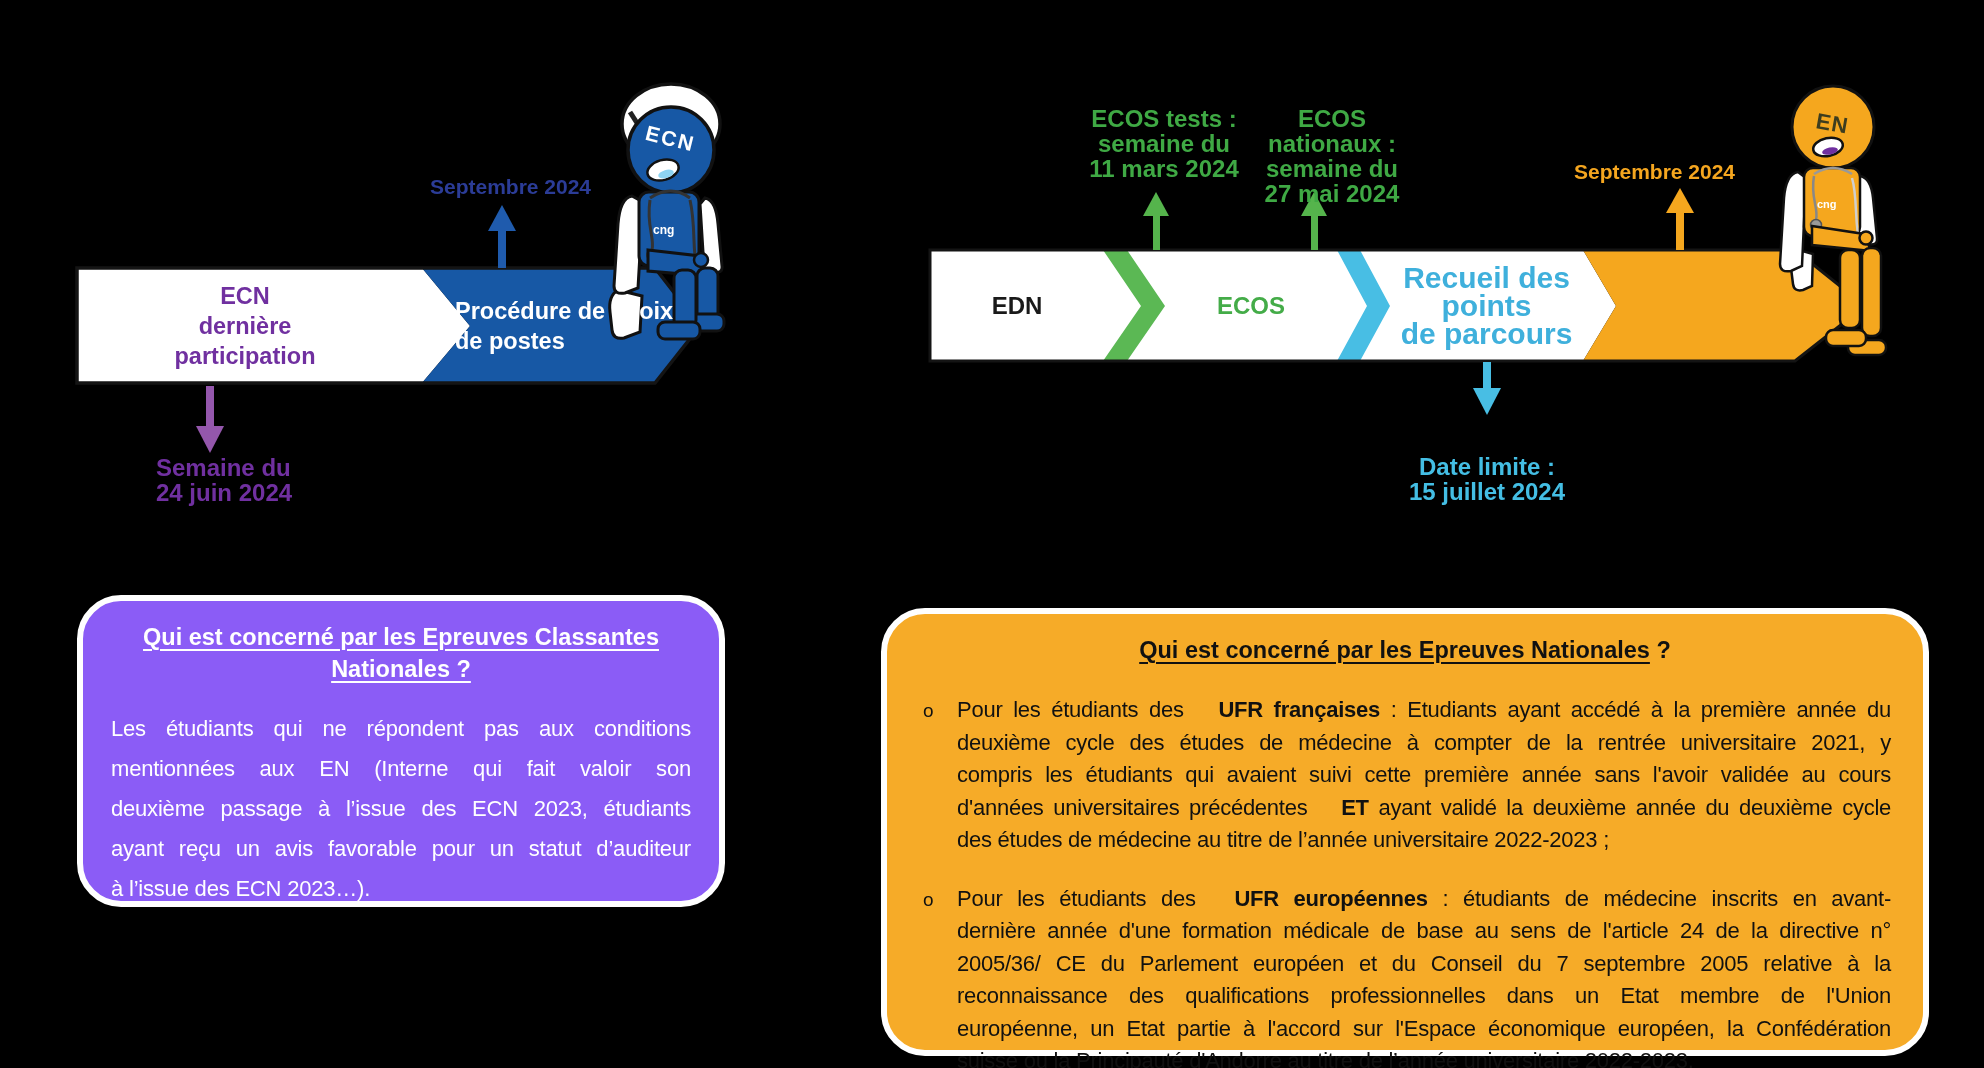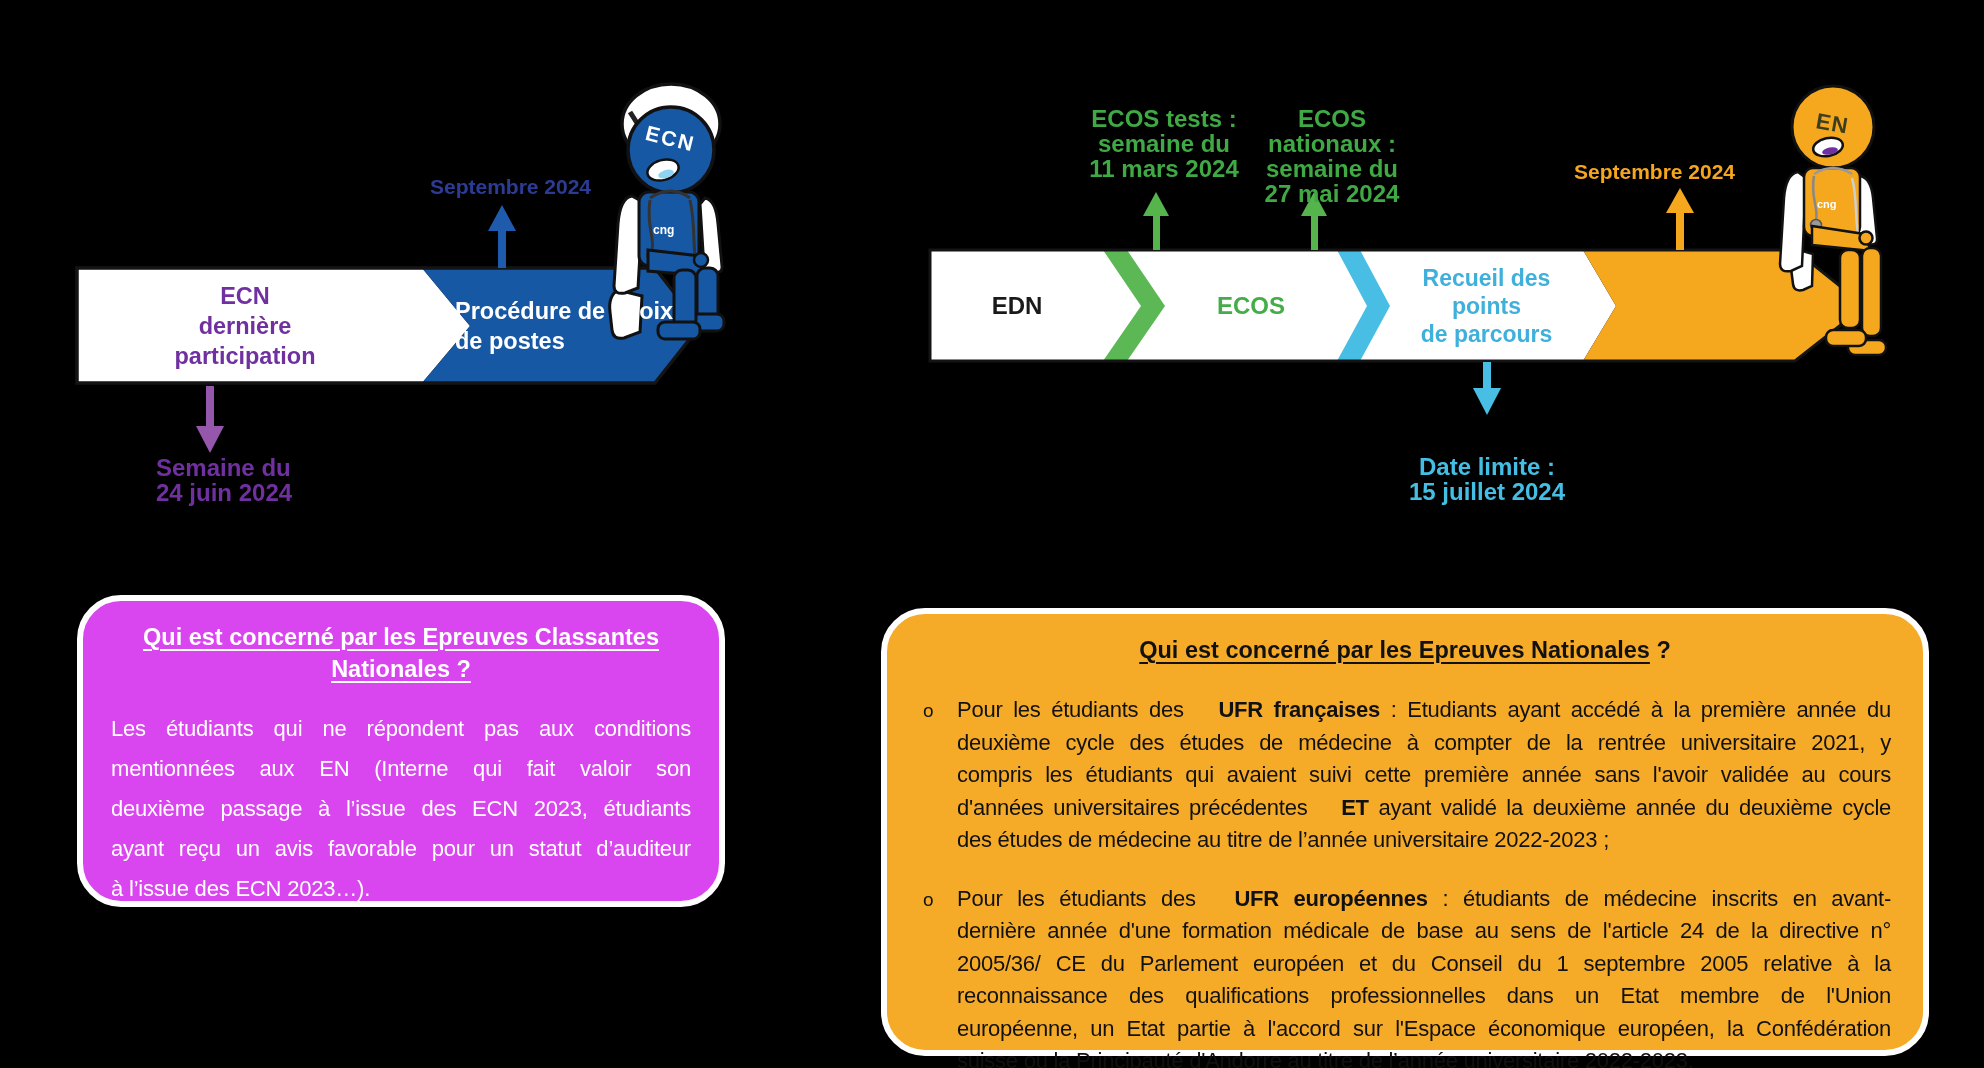--- a/index.html
+++ b/index.html
@@ -10,21 +10,21 @@
   .center{display:flex;flex-direction:column;align-items:center;justify-content:center;text-align:center;}
   .vcenter{display:flex;flex-direction:column;justify-content:center;text-align:left;}
   
   .step-label{font-size:23.5px;line-height:30px;}
   .date-label{font-size:24px;line-height:25px;}
   
   .shaft{position:absolute;z-index:2;}
   .tri{position:absolute;width:0;height:0;z-index:2;}
   
   .bigbox{position:absolute;border:6px solid #fff;border-radius:44px;z-index:2;box-sizing:border-box;}
-  #blue-box{left:77px;top:595px;width:648px;height:312px;background:#d946ef;color:#fff;padding:20px 28px 0 28px;}
+  #blue-box{left:77px;top:595px;width:648px;height:312px;background:#8b5cf6;color:#fff;padding:20px 28px 0 28px;}
   #orange-box{left:881px;top:608px;width:1048px;height:448px;background:#F6AB28;color:#111;padding:20px 32px 0 32px;}
   .box-title{font-weight:bold;font-size:23.5px;line-height:32px;text-align:center;}
   .box-title .u{text-decoration:underline;text-decoration-thickness:2px;text-underline-offset:4px;}
   .jl{text-align:justify;text-align-last:justify;}
   .jl-last{text-align:left;text-align-last:left;}
   #blue-box .body{margin-top:24px;font-size:22px;line-height:40px;letter-spacing:-0.2px;}
   .bullet{position:relative;padding-left:38px;font-size:22px;line-height:32.5px;letter-spacing:-0.25px;}
   .bullet .marker{position:absolute;left:4px;top:1px;font-size:19px;}
   #bullet-1{margin-top:28px;}
   #bullet-2{margin-top:26px;}
@@ -120,21 +120,21 @@
   <div class="tri" style="left:488px;top:205px;border-left:14px solid transparent;border-right:14px solid transparent;border-bottom:26px solid #1F5BAD;"></div>
   <div class="shaft" style="left:498px;top:229px;width:8px;height:39px;background:#1F5BAD;"></div>
 
   <div class="shaft" style="left:206px;top:386px;width:8px;height:42px;background:#9457AC;"></div>
   <div class="tri" style="left:196px;top:426px;border-left:14px solid transparent;border-right:14px solid transparent;border-top:27px solid #9457AC;"></div>
 
   <div class="txt center" style="left:932px;top:252px;width:170px;height:108px;color:#1a1a1a;font-size:24px;">EDN</div>
 
   <div class="txt center" style="left:1167px;top:252px;width:168px;height:108px;color:#44AC48;font-size:24px;">ECOS</div>
 
-  <div class="txt center" style="left:1390px;top:252px;width:193px;height:108px;color:#3FB0DC;font-size:23px;line-height:28px;">
+  <div class="txt center" style="left:1390px;top:252px;width:193px;height:108px;color:#3FB0DC;font-size:30px;line-height:28px;">
     <span>Recueil des points</span>
     <span>de parcours</span>
   </div>
 
 
   <div class="txt date-label center" style="left:1074px;top:106px;width:180px;color:#3FA944;">
     <span>ECOS tests :</span>
     <span>semaine du</span>
     <span>11 mars 2024</span>
   </div>
@@ -189,20 +189,20 @@
       <div class="jl">deuxième cycle des études de médecine à compter de la rentrée universitaire 2021, y</div>
       <div class="jl">compris les étudiants qui avaient suivi cette première année sans l'avoir validée au cours</div>
       <div class="jl"><span>d'années universitaires précédentes </span><b>ET</b><span> ayant validé la deuxième année du deuxième cycle</span></div>
       <div class="jl-last">des études de médecine au titre de l’année universitaire 2022-2023 ;</div>
     </div>
 
     <div class="bullet" id="bullet-2">
       <span class="marker">o</span>
       <div class="jl"><span>Pour les étudiants des </span><b>UFR européennes</b><span> : étudiants de médecine inscrits en avant-</span></div>
       <div class="jl">dernière année d'une formation médicale de base au sens de l'article 24 de la directive n°</div>
-      <div class="jl">2005/36/ CE du Parlement européen et du Conseil du 1 septembre 2005 relative à la</div>
+      <div class="jl">2005/36/ CE du Parlement européen et du Conseil du 7 septembre 2005 relative à la</div>
       <div class="jl">reconnaissance des qualifications professionnelles dans un Etat membre de l'Union</div>
       <div class="jl">européenne, un Etat partie à l'accord sur l'Espace économique européen, la Confédération</div>
       <div class="jl-last">suisse ou la Principauté d'Andorre au titre de l’année universitaire 2022-2023.</div>
     </div>
   </div>
 
 </div>
 
 </body></html>

